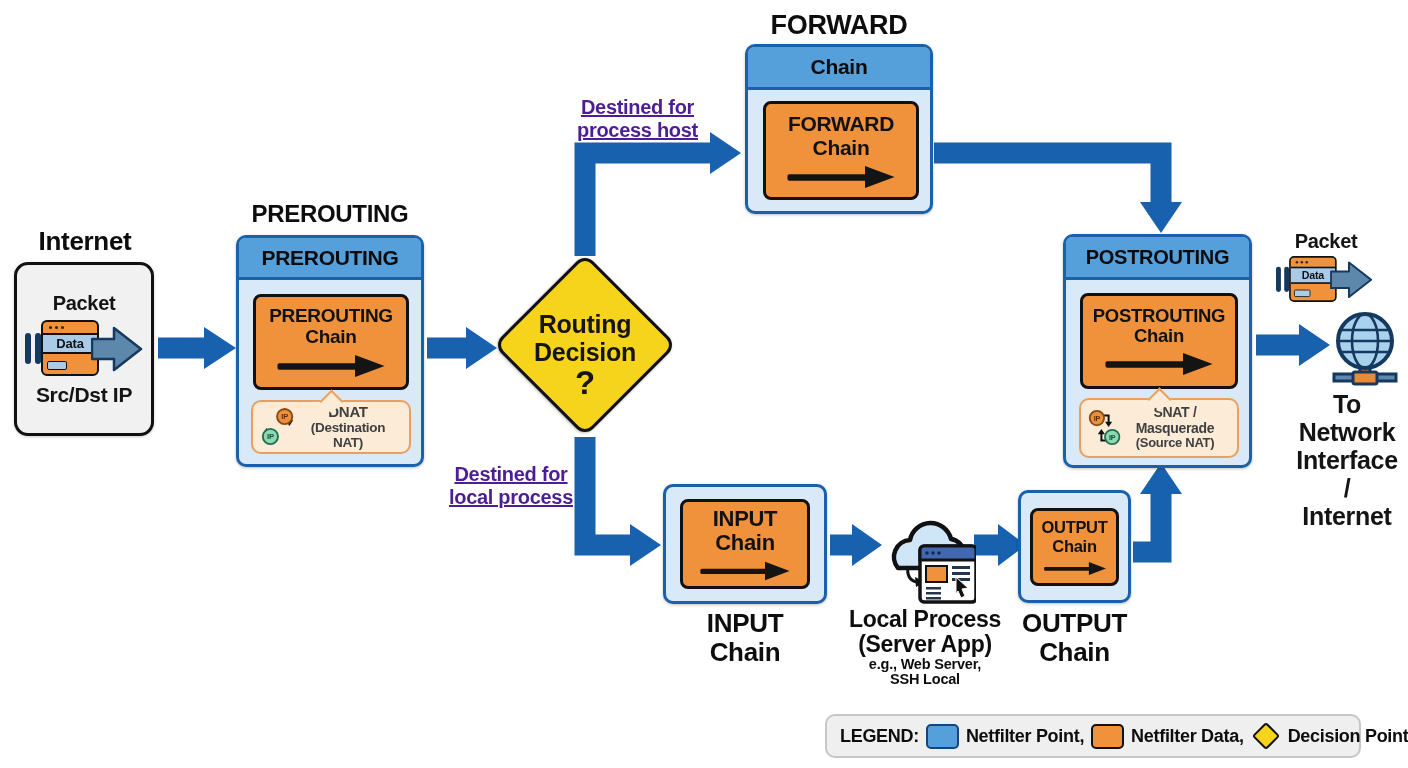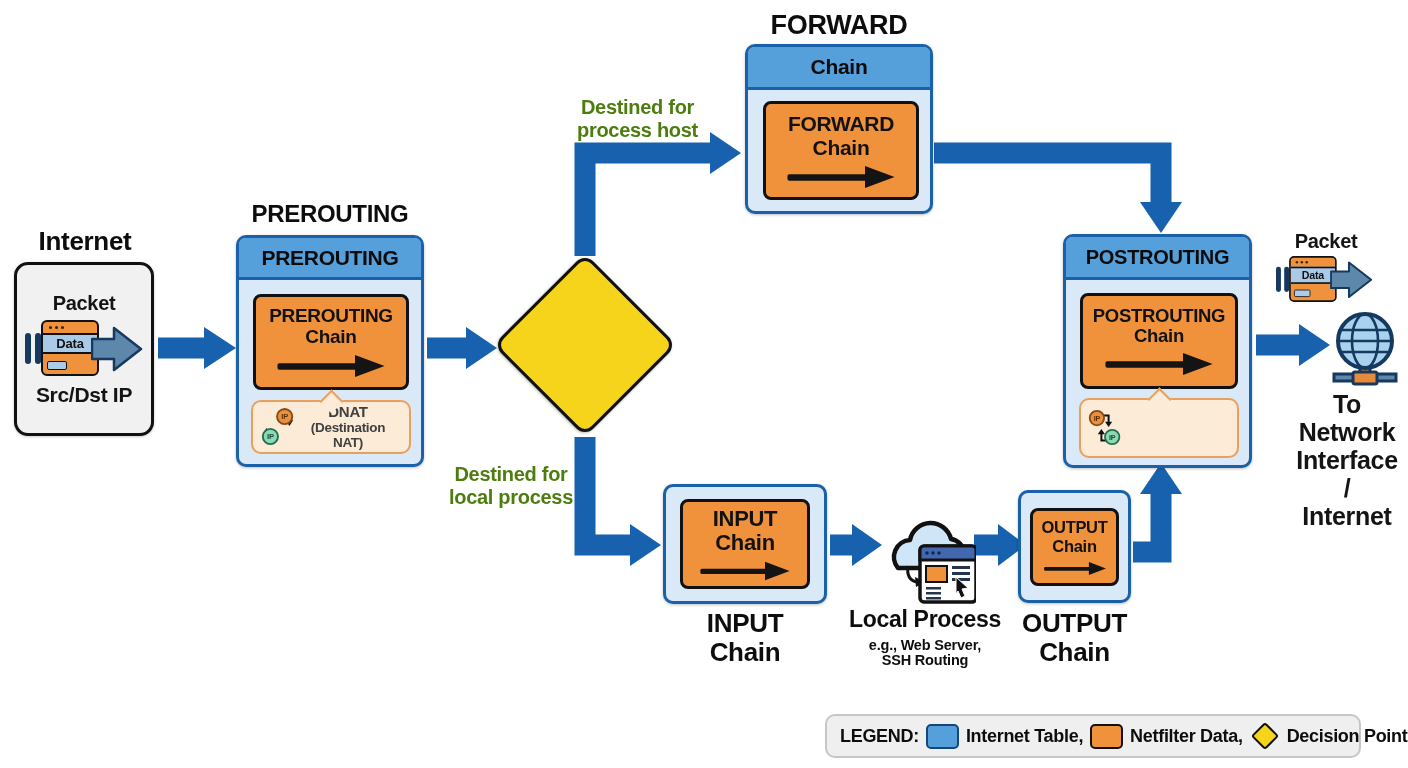--- a/index.html
+++ b/index.html
@@ -22,21 +22,21 @@
   .canvas{
     position:relative;width:1408px;height:768px;background:#ffffff;overflow:hidden;
     font-family:"Liberation Sans","DejaVu Sans",sans-serif;color:var(--ink);
     font-weight:700;letter-spacing:-0.3px;
   }
   svg.arrows{position:absolute;left:0;top:0;z-index:1;}
   .abs{position:absolute;z-index:2;}
   .ctr{text-align:center;}
 
   .big-title{font-size:26px;color:#0d0d0d;}
-  .side-label{font-size:20px;line-height:1.15;color:#4d7c0f;}
+  .side-label{font-size:20px;line-height:1.15;color:#4c1d95;text-decoration:underline;}
 
   
   .table-box{
     position:absolute;z-index:2;background:var(--tbl-body);
     border:3px solid var(--tbl-border);border-radius:10px;
     box-shadow:0 1px 3px rgba(0,0,0,.25);
   }
   .table-header{
     background:var(--tbl-header);border-bottom:3px solid var(--tbl-border);
     border-radius:6px 6px 0 0;display:flex;align-items:center;justify-content:center;
@@ -193,20 +193,25 @@
         </svg>
         <div class="callout-text">
           <div style="font-size:15px;">DNAT</div>
           <div style="font-size:13.5px;">(Destination NAT)</div>
         </div>
       </div>
     </div>
   </div>
 
   <div class="diamond-shape"></div>
+  <div class="diamond-text">
+    <div>Routing</div>
+    <div>Decision</div>
+    <div class="qmark">?</div>
+  </div>
 
   <div class="abs side-label ctr" style="left:560px;top:96px;width:155px;">
     <div>Destined for</div>
     <div>process host</div>
   </div>
   <div class="abs side-label ctr" style="left:432px;top:463px;width:158px;">
     <div>Destined for</div>
     <div>local process</div>
   </div>
 
@@ -241,20 +246,25 @@
         <svg width="36" height="38" viewBox="0 0 40 40">
           <path d="M16,6 h8 v8" stroke="#111" stroke-width="2.2" fill="none"></path>
           <polygon points="20,13 28,13 24,19" fill="#111"></polygon>
           <path d="M24,34 h-8 v-8" stroke="#111" stroke-width="2.2" fill="none"></path>
           <polygon points="12,27 20,27 16,21" fill="#111"></polygon>
           <circle cx="11" cy="9" r="8" fill="#E9913E" stroke="#8A4A12" stroke-width="2"></circle>
           <text x="11" y="12" font-size="8" font-weight="bold" fill="#5C2E06" text-anchor="middle">IP</text>
           <circle cx="28" cy="30" r="8" fill="#8ED8B4" stroke="#1F6F4E" stroke-width="2"></circle>
           <text x="28" y="33" font-size="8" font-weight="bold" fill="#114C33" text-anchor="middle">IP</text>
         </svg>
+        <div class="callout-text">
+          <div style="font-size:14px;">SNAT /</div>
+          <div style="font-size:14px;">Masquerade</div>
+          <div style="font-size:13px;">(Source NAT)</div>
+        </div>
       </div>
     </div>
   </div>
 
   <div class="abs" style="left:663px;top:484px;width:164px;height:120px;background:var(--tbl-body);
        border:3px solid var(--tbl-border);border-radius:10px;box-shadow:0 1px 3px rgba(0,0,0,.25);">
     <div class="chain-box" style="left:14px;top:12px;width:130px;height:90px;font-size:22px;">
       <div>INPUT</div>
       <div>Chain</div>
       <svg width="102" height="20" viewBox="0 0 120 26">
@@ -283,22 +293,23 @@
       <rect x="32" y="26" width="18" height="3" fill="#24364F"></rect>
       <rect x="32" y="32" width="18" height="3" fill="#24364F"></rect>
       <rect x="6" y="41" width="15" height="2.5" fill="#24364F"></rect>
       <rect x="6" y="46" width="15" height="2.5" fill="#24364F"></rect>
       <rect x="6" y="51" width="15" height="2.5" fill="#24364F"></rect>
       <polygon points="36,31 48,42 42,43 45,50 41,52 38,45 36,48" fill="#111" stroke="#fff" stroke-width="1"></polygon>
     </g>
   </svg>
   <div class="abs lp-label ctr" style="left:836px;top:607px;width:178px;">
     <div class="lp-main">Local Process</div>
-    <div class="lp-sub" style="margin-top:6px;">e.g., Web Server,</div>
-    <div class="lp-sub">SSH Routing</div>
+    <div class="lp-main">(Server App)</div>
+    <div class="lp-sub" style="margin-top:0;">e.g., Web Server,</div>
+    <div class="lp-sub">SSH Local</div>
   </div>
 
   <div class="abs" style="left:1018px;top:490px;width:113px;height:113px;background:var(--tbl-body);
        border:3px solid var(--tbl-border);border-radius:10px;box-shadow:0 1px 3px rgba(0,0,0,.25);">
     <div class="chain-box" style="left:9px;top:15px;width:89px;height:78px;font-size:16.5px;">
       <div>OUTPUT</div>
       <div>Chain</div>
       <svg width="64" height="15" viewBox="0 0 120 26">
         <rect x="2" y="10" width="88" height="7" rx="2" fill="#141414"></rect>
         <polygon points="86,1 86,25 118,13" fill="#141414"></polygon>
@@ -347,21 +358,21 @@
 
   <div class="abs ctr" style="left:1290px;top:390px;width:114px;font-size:25px;line-height:1.12;">
     <div>To Network</div>
     <div>Interface /</div>
     <div>Internet</div>
   </div>
 
   <div class="legend">
     <span class="ltext">LEGEND:</span>
     <span class="sw sw-table"></span>
-    <span class="ltext">Internet Table,</span>
+    <span class="ltext">Netfilter Point,</span>
     <span class="sw sw-chain"></span>
     <span class="ltext">Netfilter Data,</span>
     <span class="sw-diamond-wrap">
         <span class="sw-diamond"></span>
       </span>
     <span class="ltext">Decision Point</span>
   </div>
 
 </div>
 

